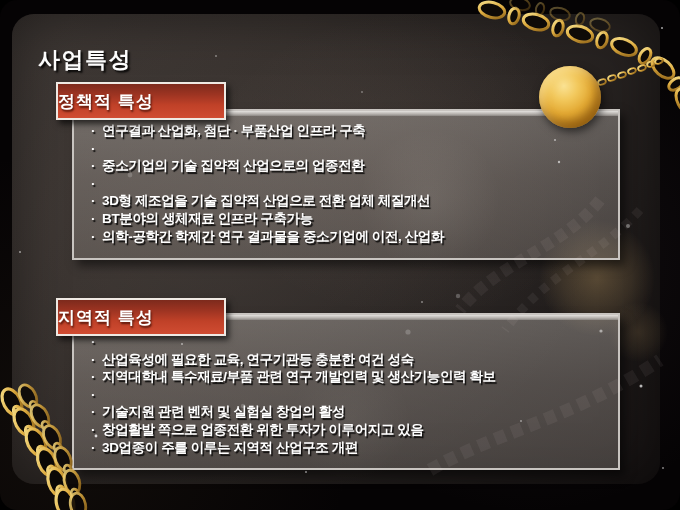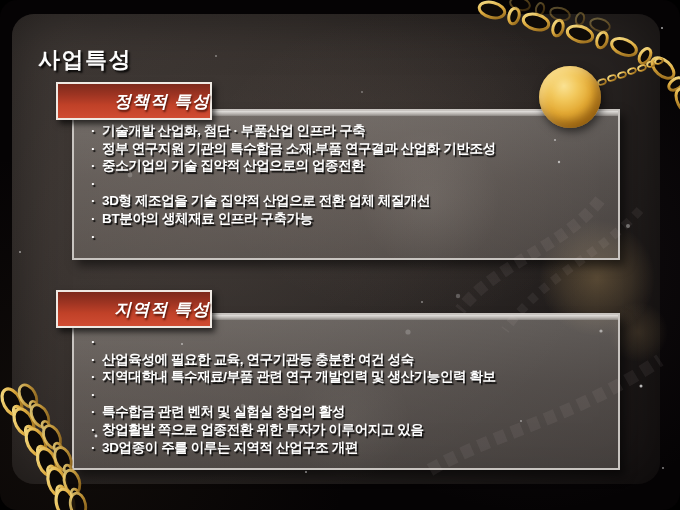--- a/index.html
+++ b/index.html
@@ -19,32 +19,32 @@
       radial-gradient(ellipse 520px 400px at 32% 42%, rgba(255,236,220,0.07), transparent 75%),
       linear-gradient(125deg, #393330 0%, #332d2a 30%, #2a2523 55%, #201c1b 78%, #161212 100%);
     box-shadow: inset 0 0 55px rgba(0,0,0,0.45);
   }
   .title{
     position:absolute;left:38px;top:30px;z-index:3;
     font-size:22px;font-weight:bold;color:#fdfdfd;letter-spacing:1.5px;
     text-shadow:2px 2px 2px rgba(0,0,0,0.9);
   }
   .red-box{
-    position:absolute;left:56px;width:156px;height:38px;box-sizing:border-box;z-index:4;
+    position:absolute;left:56px;width:170px;height:38px;box-sizing:border-box;z-index:4;
     border:2px solid #efe9e3;
     background:linear-gradient(180deg,#7d2a1c 0%,#9e3422 32%,#c04128 62%,#d04c32 100%);
     box-shadow:3px 4px 6px rgba(0,0,0,0.65);
-    display:flex;align-items:center;justify-content:flex-end;font-style:italic;
+    display:flex;align-items:center;justify-content:flex-start;
   }
   .red-box .label{
     color:#fff;font-size:17px;font-weight:bold;letter-spacing:1px;
     text-shadow:1px 2px 2px rgba(70,15,5,0.9);
   }
   #header-policy{top:82px;}
-  #header-regional{top:290px;padding-left:40px;}
+  #header-regional{top:298px;}
   .content-box{
     position:absolute;left:72px;width:548px;box-sizing:border-box;z-index:2;
     border:2px solid #c8c4c0;
     background:linear-gradient(180deg, rgba(188,182,176,0.42) 0%, rgba(168,160,154,0.38) 45%, rgba(148,140,134,0.36) 100%);
     box-shadow:5px 6px 9px rgba(0,0,0,0.5);
   }
   .content-box::before{
     content:"";position:absolute;left:0;right:0;top:0;height:5px;
     background:linear-gradient(180deg,#f1efec 0%,#bdb9b5 60%,#8e8a86 100%);opacity:.9;
   }
@@ -93,43 +93,43 @@
 
   <h1 class="title">사업특성</h1>
 
   <div class="red-box" id="header-policy">
     <span class="label">정책적 특성</span>
   </div>
   <div class="content-box" id="box-policy">
     <ul class="bullets">
       <li>
           <span class="dot">·</span>
-          <span>기술개발 산업화, 첨단 · 부품산업 인프라 구축</span>
-        </li>
-      <li>
-          <span class="dot">·</span>
-          <span>정부 연구지원 기관의 특수합금 소재.부품 연구결과 산업화 기반조성</span>
+          <span>연구결과 산업화, 첨단 · 부품산업 인프라 구축</span>
+        </li>
+      <li>
+          <span class="dot">·</span>
         </li>
       <li>
           <span class="dot">·</span>
           <span>중소기업의 기술 집약적 산업으로의 업종전환</span>
         </li>
       <li>
           <span class="dot">·</span>
         </li>
       <li>
           <span class="dot">·</span>
           <span>3D형 제조업을 기술 집약적 산업으로 전환 업체 체질개선</span>
         </li>
       <li>
           <span class="dot">·</span>
           <span>BT분야의 생체재료 인프라 구축가능</span>
         </li>
       <li>
           <span class="dot">·</span>
+          <span>의학-공학간 학제간 연구 결과물을 중소기업에 이전, 산업화</span>
         </li>
     </ul>
   </div>
 
   <div class="red-box" id="header-regional">
     <span class="label">지역적 특성</span>
   </div>
   <div class="content-box" id="box-regional">
     <ul class="bullets">
       <li>
@@ -141,21 +141,21 @@
         </li>
       <li>
           <span class="dot">·</span>
           <span>지역대학내 특수재료/부품 관련 연구 개발인력 및 생산기능인력 확보</span>
         </li>
       <li>
           <span class="dot">·</span>
         </li>
       <li>
           <span class="dot">·</span>
-          <span>특수합금 관련 벤처 및 실험실 창업의 활성</span>
+          <span>기술지원 관련 벤처 및 실험실 창업의 활성</span>
         </li>
       <li>
           <span class="dot">·</span>
           <span>창업활발 쪽으로 업종전환 위한 투자가 이루어지고 있음</span>
         </li>
       <li>
           <span class="dot">·</span>
           <span>3D업종이 주를 이루는 지역적 산업구조 개편</span>
         </li>
     </ul>

